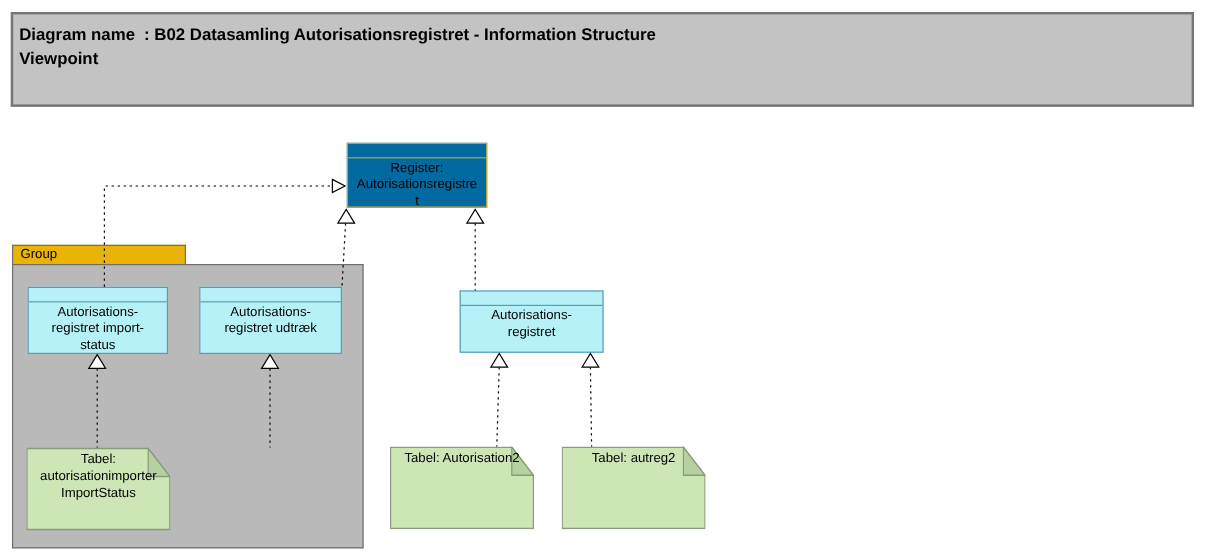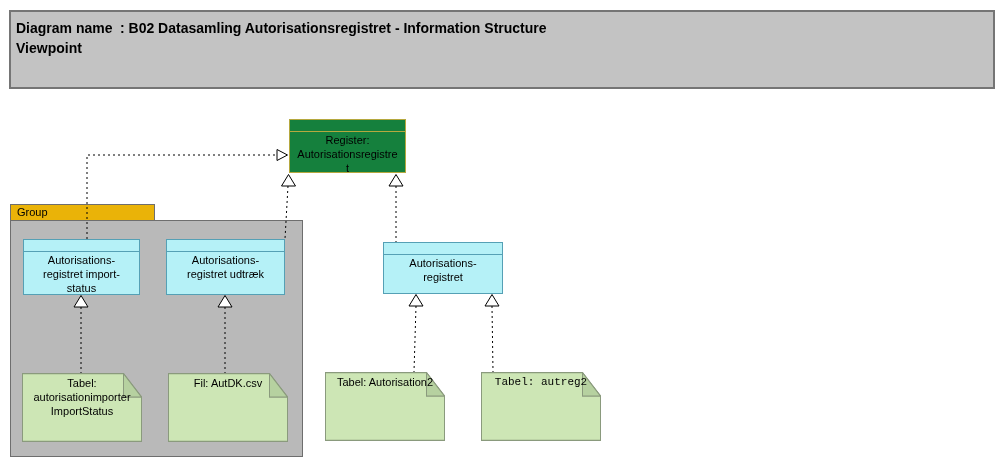--- a/index.html
+++ b/index.html
@@ -50,21 +50,21 @@
   .obj {
     position: absolute;
     font-size: 11px;
     line-height: 14px;
     text-align: center;
   }
   .obj .hdr { height: 12px; border-bottom: 1px solid; }
   .obj .txt { padding-top: 1px; }
   .cyan { background: #b5f1f7; border: 1px solid #55a0b5; }
   .cyan .hdr { border-color: #55a0b5; }
-  .yellow { background: #15803d; border: 1px solid #b5a83f; }
+  .yellow { background: #0369a1; border: 1px solid #b5a83f; }
   .yellow .hdr { border-color: #b5a83f; }
   .ln { white-space: nowrap; }
   
   .note {
     position: absolute;
     width: 120px; height: 69px;
     font-size: 11px;
     line-height: 14px;
     text-align: center;
   }
@@ -134,41 +134,32 @@
       <path d="M0.5,0.5 L101.5,0.5 L119.5,18.5 L119.5,52.5 L0.5,52.5 Z" fill="#cde6b5" stroke="#8a9a7d"></path>
       <path d="M101.5,0.5 L101.5,18.5 L119.5,18.5 Z" fill="#b6d1a0" stroke="#8a9a7d"></path>
     </svg>
     <div class="txt">
       <div class="ln">Tabel:</div>
       <div class="ln">autorisationimporter</div>
       <div class="ln">ImportStatus</div>
     </div>
   </div>
 
-  <div class="note" style="left:168px; top:373px;">
-    <svg viewBox="0 0 120 53" preserveAspectRatio="none">
-      <path d="M0.5,0.5 L101.5,0.5 L119.5,18.5 L119.5,52.5 L0.5,52.5 Z" fill="#cde6b5" stroke="#8a9a7d"></path>
-      <path d="M101.5,0.5 L101.5,18.5 L119.5,18.5 Z" fill="#b6d1a0" stroke="#8a9a7d"></path>
-    </svg>
-    <div class="txt">
-      <div class="ln">Fil: AutDK.csv</div>
-    </div>
-  </div>
 
   <div class="note" style="left:325px; top:372px;">
     <svg viewBox="0 0 120 53" preserveAspectRatio="none">
       <path d="M0.5,0.5 L101.5,0.5 L119.5,18.5 L119.5,52.5 L0.5,52.5 Z" fill="#cde6b5" stroke="#8a9a7d"></path>
       <path d="M101.5,0.5 L101.5,18.5 L119.5,18.5 Z" fill="#b6d1a0" stroke="#8a9a7d"></path>
     </svg>
     <div class="txt">
       <div class="ln">Tabel: Autorisation2</div>
     </div>
   </div>
 
-  <div class="note" style="left:481px; top:372px;font-family:Liberation Mono, monospace;">
+  <div class="note" style="left:468px; top:372px;">
     <svg viewBox="0 0 120 53" preserveAspectRatio="none">
       <path d="M0.5,0.5 L101.5,0.5 L119.5,18.5 L119.5,52.5 L0.5,52.5 Z" fill="#cde6b5" stroke="#8a9a7d"></path>
       <path d="M101.5,0.5 L101.5,18.5 L119.5,18.5 Z" fill="#b6d1a0" stroke="#8a9a7d"></path>
     </svg>
     <div class="txt">
       <div class="ln">Tabel: autreg2</div>
     </div>
   </div>
 
   <svg class="overlay" width="1005" height="467">

